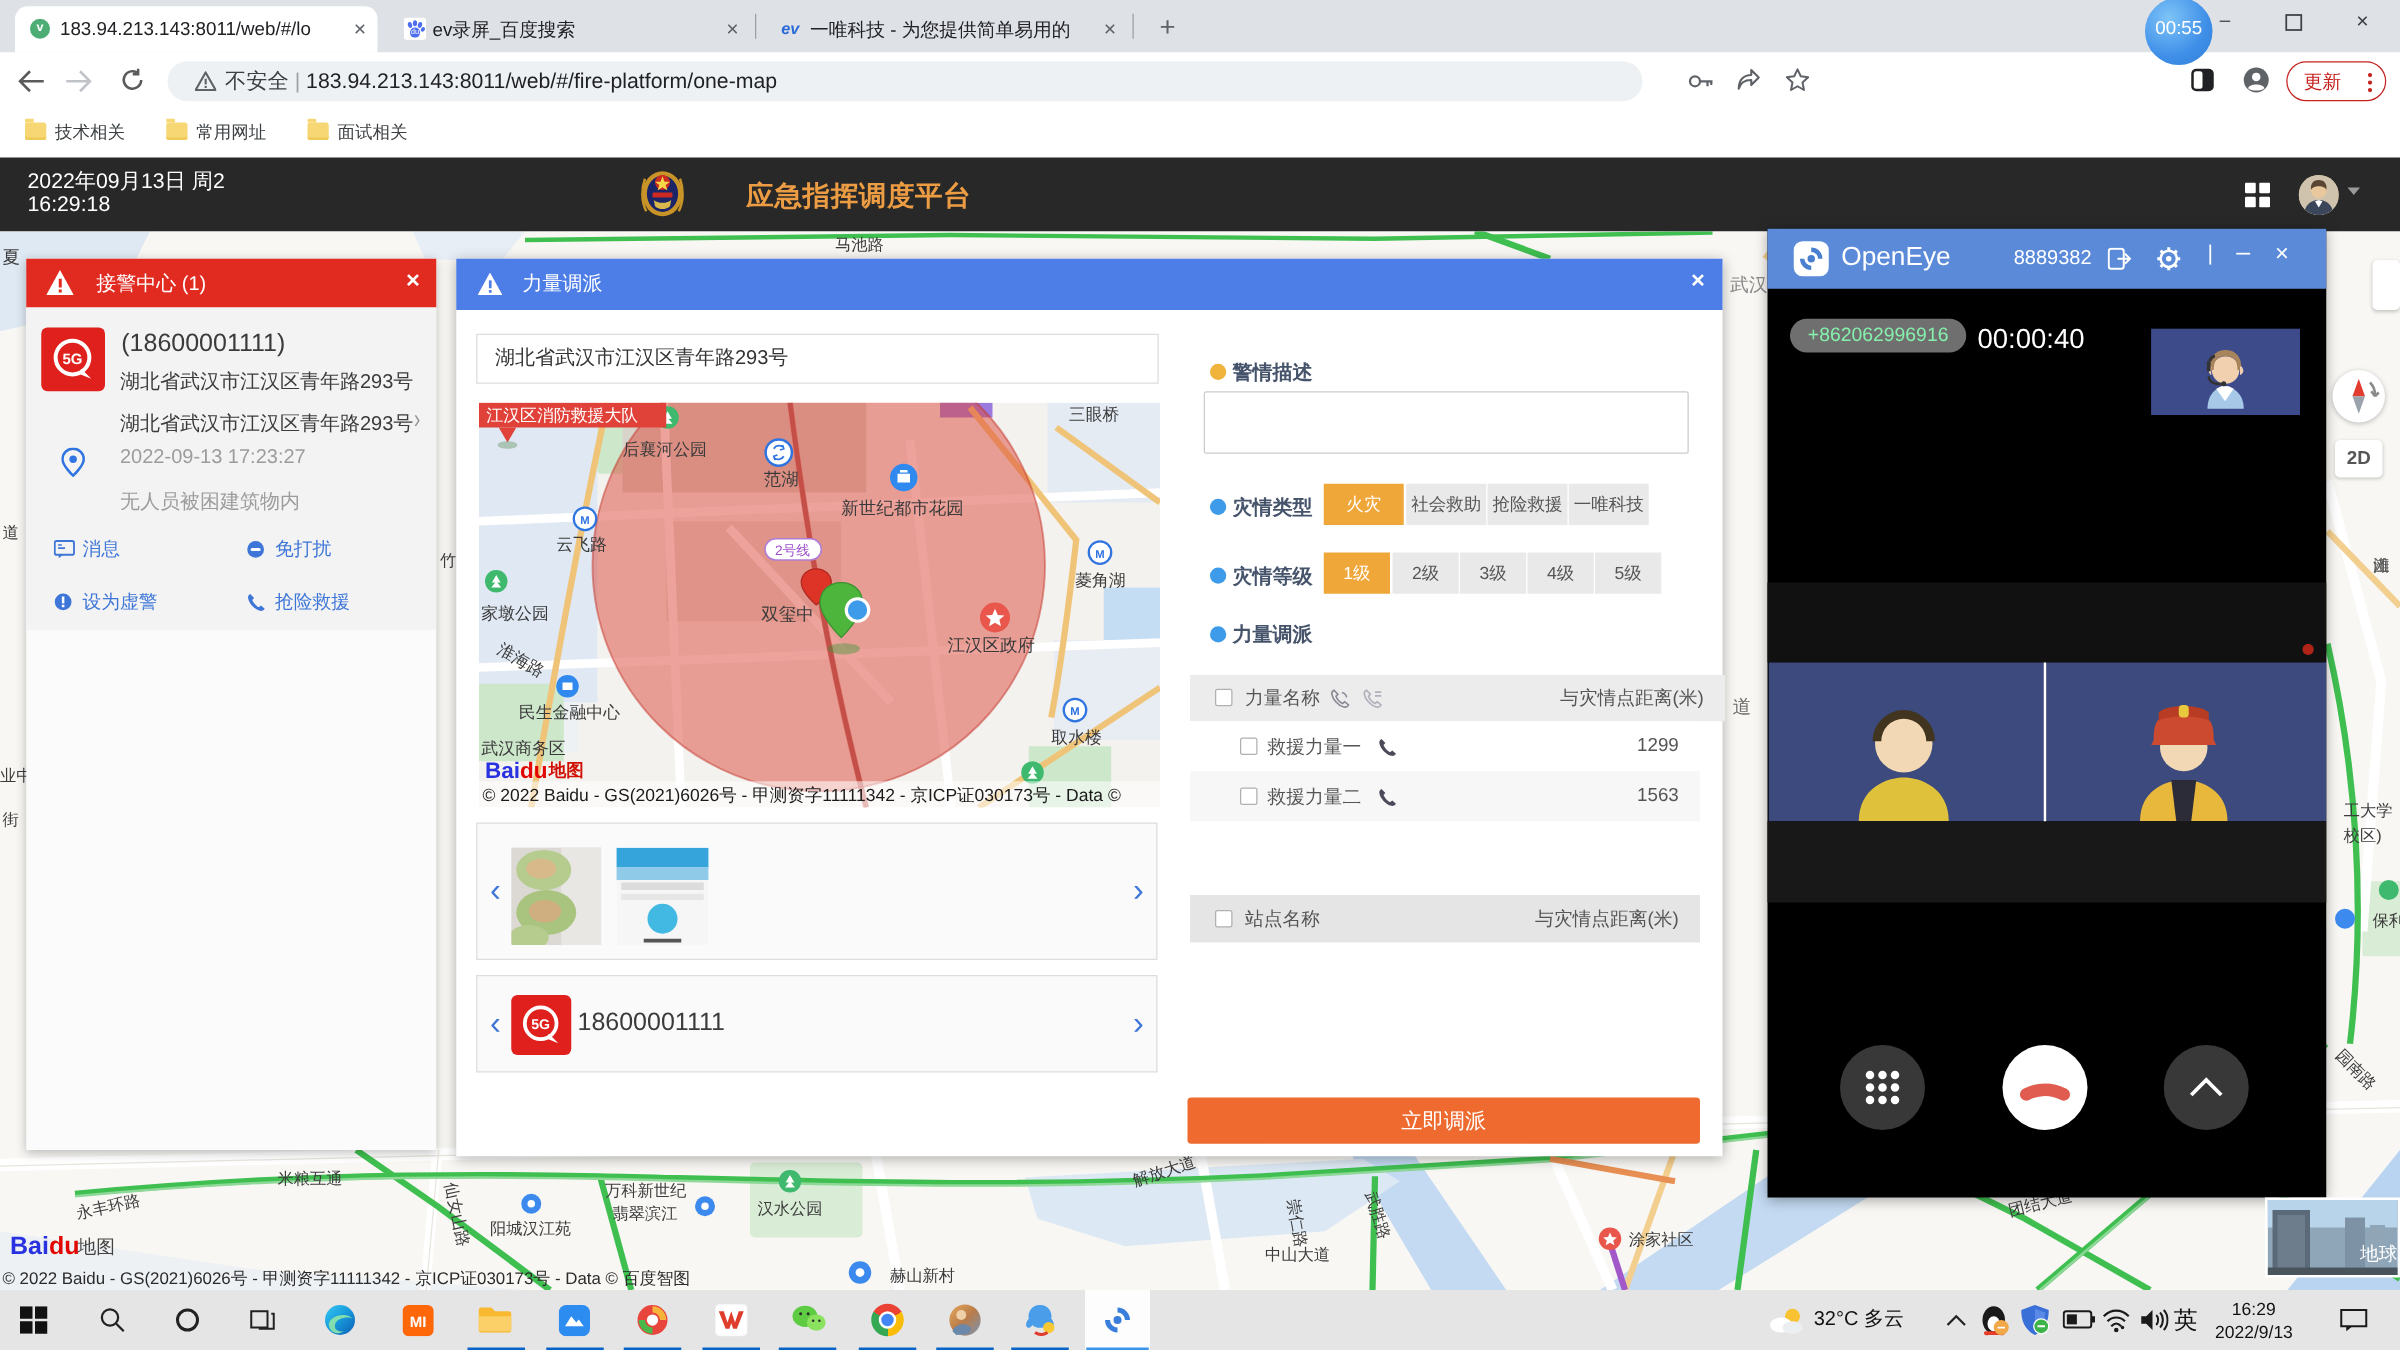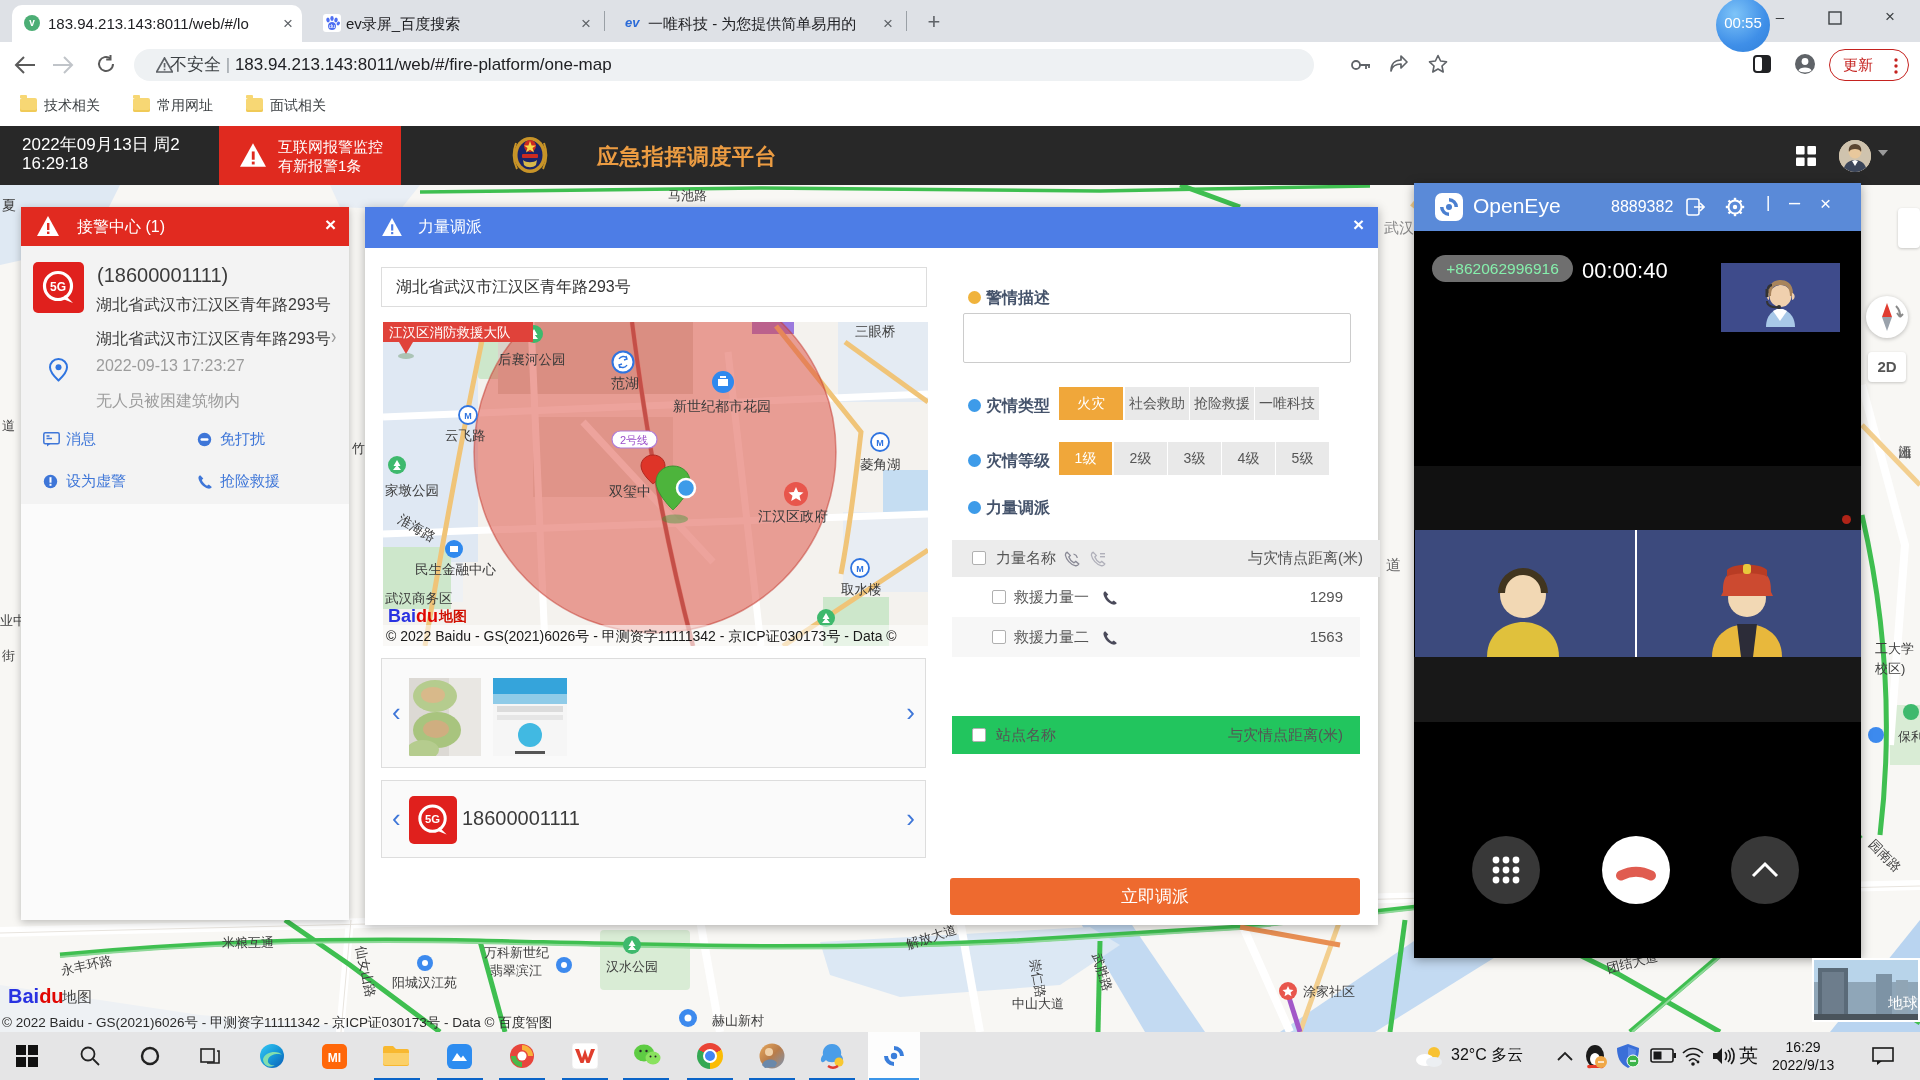--- a/index.html
+++ b/index.html
@@ -228,21 +228,21 @@
         <path d="M12 2 L20 10 L12 18 M20 10 L1 10" stroke="#c0c4c9" stroke-width="2" fill="none"></path>
       </svg>
   <svg class="navic" style="left:96px;top:12px;" width="20" height="20" viewBox="0 0 20 20">
         <path d="M17 10 A7 7 0 1 1 14.5 4.6" stroke="#5a5a5a" stroke-width="2" fill="none"></path>
         <path d="M14.5 1 L14.5 5.4 L10.2 5.4" fill="none" stroke="#5a5a5a" stroke-width="2"></path>
       </svg>
   <div id="omnibox"><svg style="position:absolute;left:22px;top:8px;" width="17" height="16" viewBox="0 0 17 16">
           <path d="M8.5 1 L16.5 15 L0.5 15 Z" fill="none" stroke="#5f6368" stroke-width="1.7"></path>
           <rect x="7.7" y="6" width="1.7" height="4.5" fill="#5f6368"></rect>
           <rect x="7.7" y="11.7" width="1.7" height="1.7" fill="#5f6368"></rect>
-        </svg><span style="margin-left:36px;color:#3c4043;">不安全</span><span style="color:#9aa0a6;"> | </span><span>183.94.213.143:8011/web/#/fire-platform/one-map</span></div>
+        </svg><span style="margin-left:46px;color:#3c4043;">不安全</span><span style="color:#9aa0a6;"> | </span><span>183.94.213.143:8011/web/#/fire-platform/one-map</span></div>
   <svg class="navic" style="left:1350px;top:13px;" width="22" height="20" viewBox="0 0 22 20">
         <circle cx="6" cy="10" r="4" stroke="#5f6368" stroke-width="1.8" fill="none"></circle>
         <path d="M10 10 L20 10 M16 10 L16 14 M19 10 L19 13" stroke="#5f6368" stroke-width="1.8" fill="none"></path>
       </svg>
   <svg class="navic" style="left:1389px;top:12px;" width="20" height="20" viewBox="0 0 20 20">
         <path d="M12 2 L18 8 L12 14 L12 10 C6 10 3 13 2 17 C2 10 6 6 12 6 Z" stroke="#5f6368" stroke-width="1.7" fill="none" stroke-linejoin="round"></path>
       </svg>
   <svg class="navic" style="left:1428px;top:12px;" width="20" height="20" viewBox="0 0 20 20">
         <path d="M10 1.5 L12.6 7 L18.5 7.8 L14 12 L15.2 18 L10 15 L4.8 18 L6 12 L1.5 7.8 L7.4 7 Z" stroke="#5f6368" stroke-width="1.6" fill="none" stroke-linejoin="round"></path>
       </svg>
@@ -266,28 +266,20 @@
 </div>
 
 <div id="bookmarks">
   <span class="bkm" style="left:20px;"><span class="folder"></span>技术相关</span>
   <span class="bkm" style="left:133px;"><span class="folder"></span>常用网址</span>
   <span class="bkm" style="left:246px;"><span class="folder"></span>面试相关</span>
 </div>
 
 <div id="appheader">
   <div id="hdate">2022年09月13日 周2<br>16:29:18</div>
-  <div id="halert">
-    <svg style="position:absolute;left:21px;top:17px;" width="26" height="24" viewBox="0 0 22 20">
-          <path d="M11 0 L22 20 L0 20 Z" fill="#fff"></path>
-          <rect x="10" y="7" width="2.4" height="7" fill="#e02a1f"></rect>
-          <rect x="10" y="15.6" width="2.4" height="2.4" fill="#e02a1f"></rect>
-        </svg>
-    <div class="at">互联网报警监控<br>有新报警1条</div>
-  </div>
   <svg style="position:absolute;left:511px;top:9px;" width="38" height="42" viewBox="0 0 38 42">
     <ellipse cx="19" cy="20" rx="16" ry="18" fill="#c89428"></ellipse>
     <ellipse cx="19" cy="20" rx="12.5" ry="14.5" fill="#1a2466"></ellipse>
     <circle cx="19" cy="11" r="6" fill="#cc2a20"></circle>
     <path d="M19 6 L20.6 10.4 L25 10.4 L21.5 13 L23 17.4 L19 14.8 L15 17.4 L16.5 13 L13 10.4 L17.4 10.4 Z" fill="#f8d848"></path>
     <rect x="11" y="19" width="16" height="4" rx="1" fill="#cc2a20"></rect>
     <path d="M12 25 C15 28 23 28 26 25 L25 30 C22 33 16 33 13 30 Z" fill="#d8b84a"></path>
     <path d="M5 8 C2 16 2 26 6 34" stroke="#c89428" stroke-width="2" fill="none"></path>
     <path d="M33 8 C36 16 36 26 32 34" stroke="#c89428" stroke-width="2" fill="none"></path>
   </svg>
@@ -546,21 +538,21 @@
   </div>
   <div style="position:absolute;left:587px;top:410px;width:408px;height:40px;background:#f7f7f7;">
     <span class="cb" style="left:40px;top:13px;"></span>
     <span style="position:absolute;left:62px;top:11px;font-size:15px;color:#555;">救援力量二</span>
     <svg style="position:absolute;left:150px;top:13px;" width="16" height="16" viewBox="0 0 16 16">
           <path d="M3.2 1.2 C2 1.8 1.2 3 1.5 4.5 C2.2 8.5 6.5 13.5 11 14.6 C12.6 15 14.2 14.2 14.8 13 L11.8 10.4 L10 11.8 C8 10.8 5.6 8.2 4.8 6 L6.3 4.4 Z" fill="#4a4a5a"></path>
         </svg>
     <span style="position:absolute;right:17px;top:11px;font-size:15px;color:#555;">1563</span>
   </div>
 
-  <div style="position:absolute;left:587px;top:509px;width:408px;height:38px;background:#22c55e;text-decoration:underline;">
+  <div style="position:absolute;left:587px;top:509px;width:408px;height:38px;background:#e5e5e5;text-decoration:underline;">
     <span class="cb" style="left:20px;top:12px;"></span>
     <span style="position:absolute;left:44px;top:10px;font-size:15px;color:#555;">站点名称</span>
     <span style="position:absolute;right:17px;top:10px;font-size:15px;color:#555;">与灾情点距离(米)</span>
   </div>
 
   <div style="position:absolute;left:585px;top:671px;width:410px;height:37px;background:#ee6a2f;border-radius:3px;color:#fff;font-size:17px;text-align:center;line-height:37px;">立即调派</div>
 </div>
 
 <div id="oe">
   <div id="oehead">

